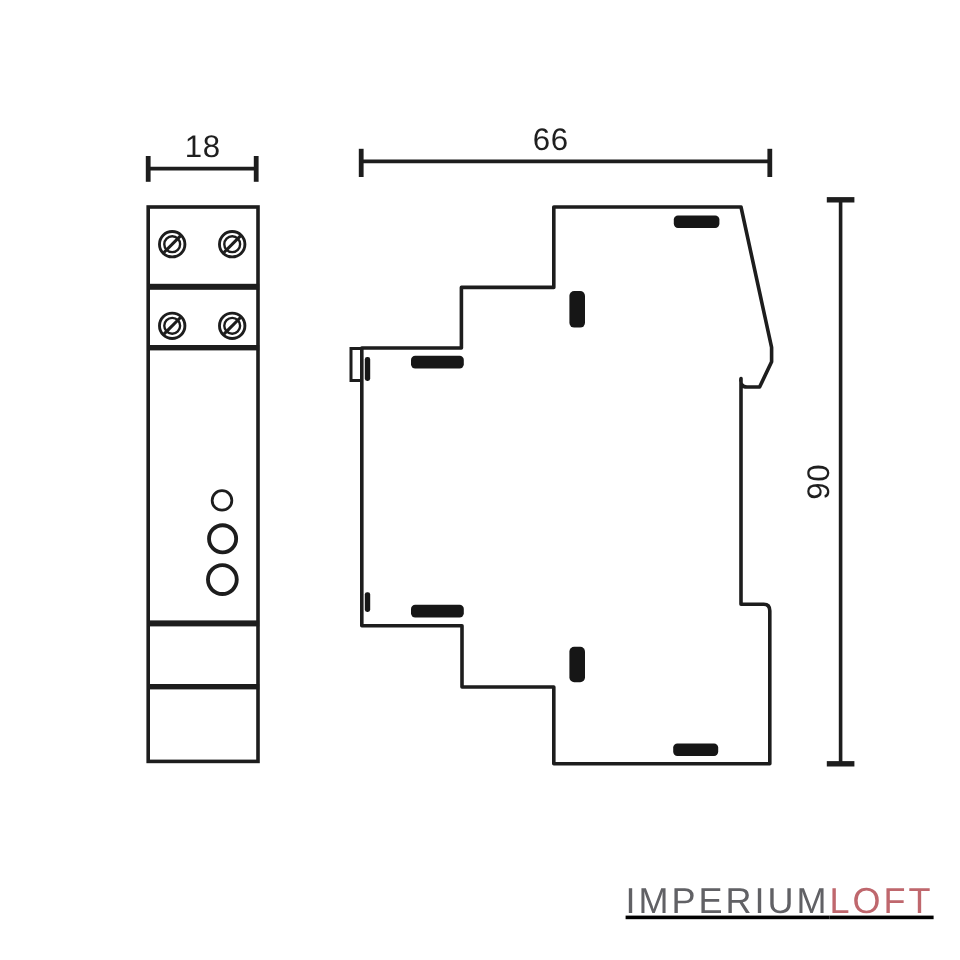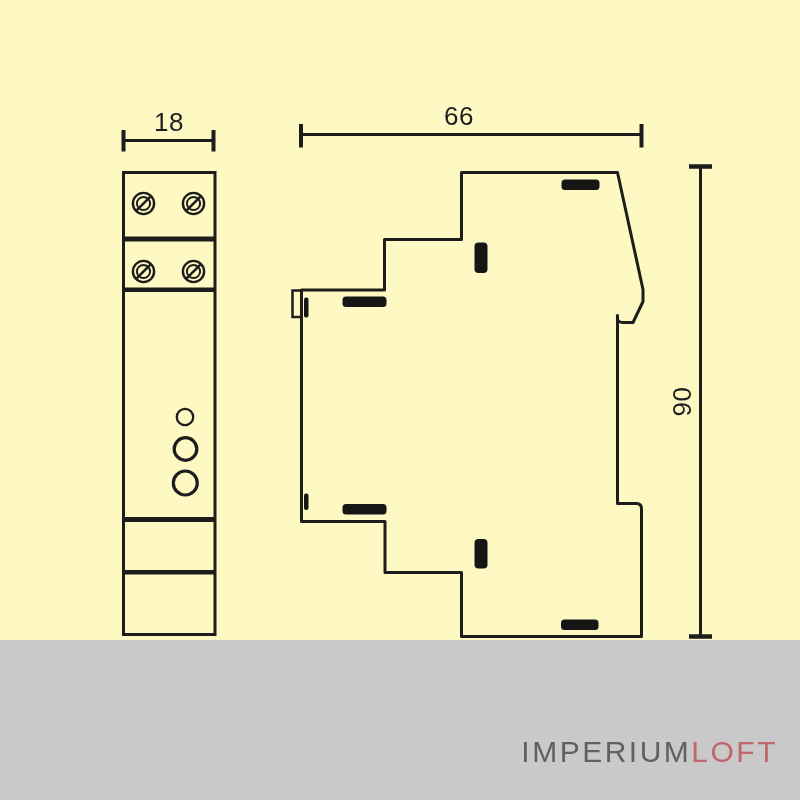--- a/index.html
+++ b/index.html
@@ -2,41 +2,42 @@
 <html><head>
 <meta charset="utf-8">
 <style>
   html,body{margin:0;padding:0;}
   body{
     width:800px;height:800px;
     background:#c9c9c9;
     font-family:"Liberation Sans", sans-serif;
     overflow:hidden;
   }
-  .stage{position:relative;width:800px;height:640px;background:#fef9c3;}
+  .stage{position:relative;width:800px;height:800px;background:#ffffff;}
   svg{position:absolute;left:0;top:0;}
   .ln{stroke:#1d1d1d;fill:none;}
   .fillln{fill:#1d1d1d;stroke:none;}
   .pill{fill:#161616;stroke:none;}
   .dimtext{
     fill:#1f1f1f;
     font-family:"Liberation Sans", sans-serif;
     font-size:26px;
     letter-spacing:0.5px;
   }
   .logo{
     position:absolute;
     top:737px;
     right:22px;
     font-family:"Liberation Sans", sans-serif;
     font-size:30px;
     font-weight:400;
     letter-spacing:2.5px;
     line-height:1;
     white-space:nowrap;
+    text-decoration:underline;
   }
   .logo .gray{color:#616165;}
   .logo .accent{color:#bf676d;}
 </style>
 </head>
 <body>
 
 <div class="stage">
 
   <svg width="800" height="800" viewBox="0 0 800 800">

